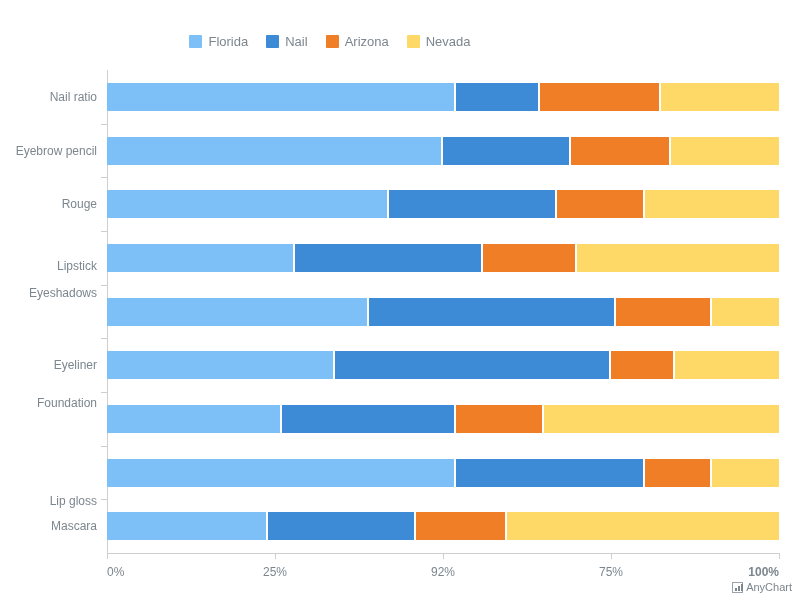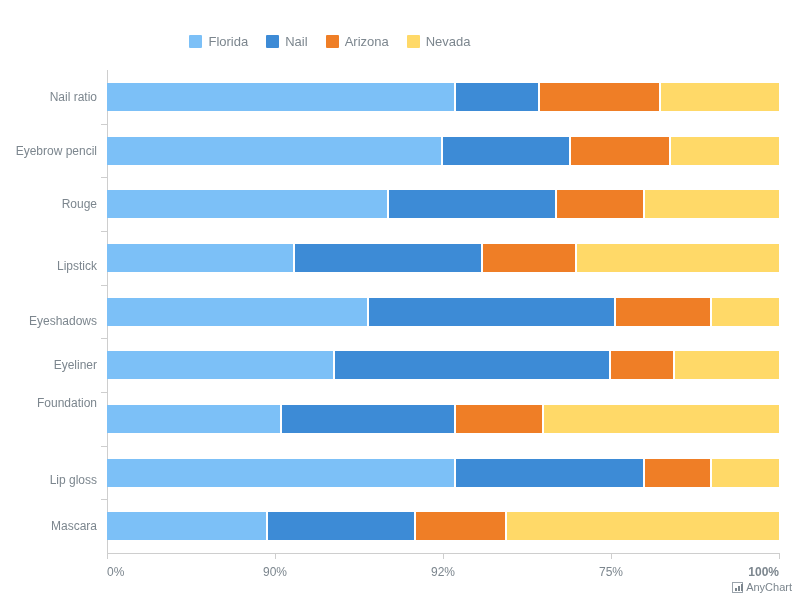--- a/index.html
+++ b/index.html
@@ -260,34 +260,34 @@
       <div class="bar-row" style="top: 442.167px; height: 28px;">
         <div class="bar-seg" title="Florida: 24%" style="width: 24%; background: rgb(124, 192, 247);"></div>
         <div class="bar-seg" title="Texas: 22%" style="width: 22%; background: rgb(61, 139, 214);"></div>
         <div class="bar-seg" title="Arizona: 13.5%" style="width: 13.5%; background: rgb(239, 126, 38);"></div>
         <div class="bar-seg" title="Nevada: 40.5%" style="width: 40.5%; background: rgb(255, 217, 104);"></div>
       </div>
     </div>
 
   <div id="x-axis-labels">
       <div class="x-label first" style="left: 107px;">0%</div>
-      <div class="x-label" style="left: 275px;">90%</div>
+      <div class="x-label" style="left: 275px;">25%</div>
       <div class="x-label" style="left: 443px;">92%</div>
       <div class="x-label" style="left: 611px;">75%</div>
       <div class="x-label last" style="left: 779px;">100%</div>
     </div>
   <div id="y-axis-labels">
       <div class="cat-label" style="top: 96.8333px;">Nail ratio</div>
       <div class="cat-label" style="top: 150.5px;">Eyebrow pencil</div>
       <div class="cat-label" style="top: 204.167px;">Rouge</div>
       <div class="cat-label" style="top: 266px;">Lipstick</div>
-      <div class="cat-label" style="top: 321px;">Eyeshadows</div>
+      <div class="cat-label" style="top: 293px;">Eyeshadows</div>
       <div class="cat-label" style="top: 365.167px;">Eyeliner</div>
       <div class="cat-label" style="top: 403px;">Foundation</div>
-      <div class="cat-label" style="top: 480px;">Lip gloss</div>
+      <div class="cat-label" style="top: 501px;">Lip gloss</div>
       <div class="cat-label" style="top: 526.167px;">Mascara</div>
     </div>
 
   <div id="watermark">
     <span class="wm-icon">
       <i></i>
         <i></i>
         <i></i>
     </span>
     <span>AnyChart</span>

